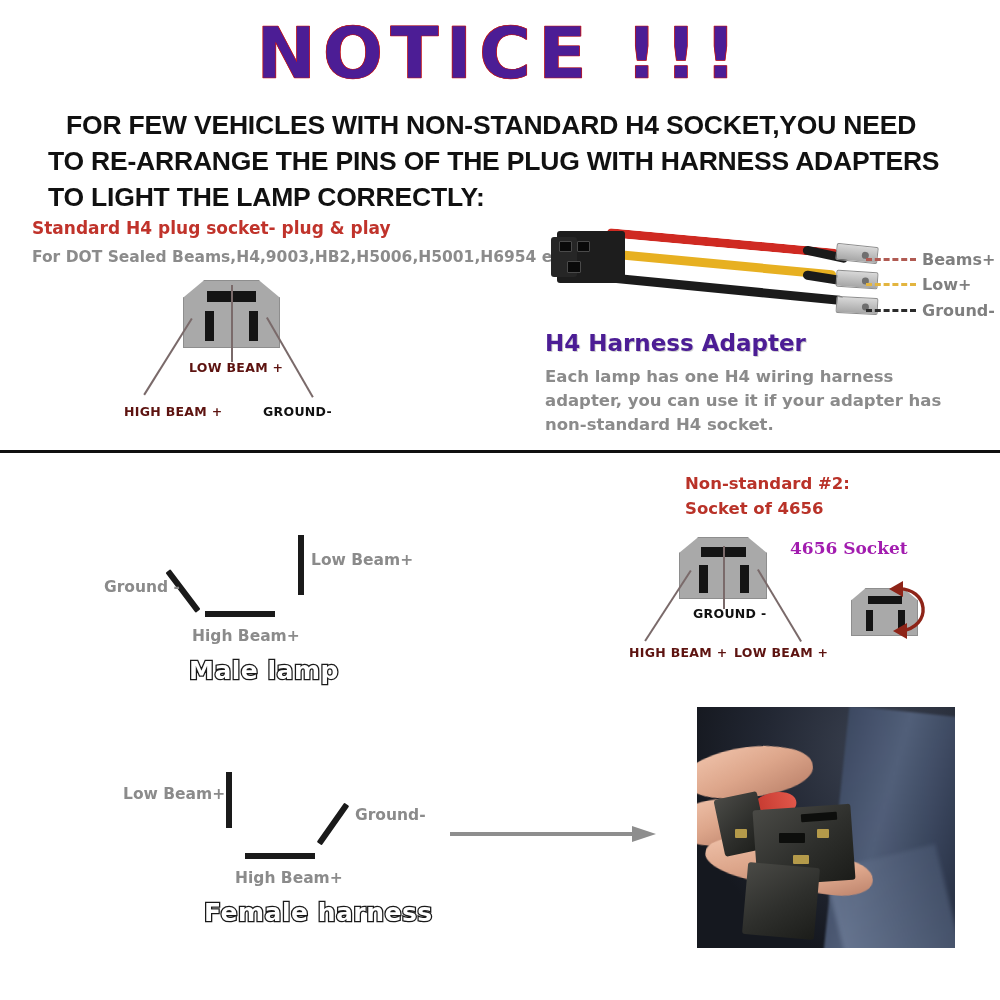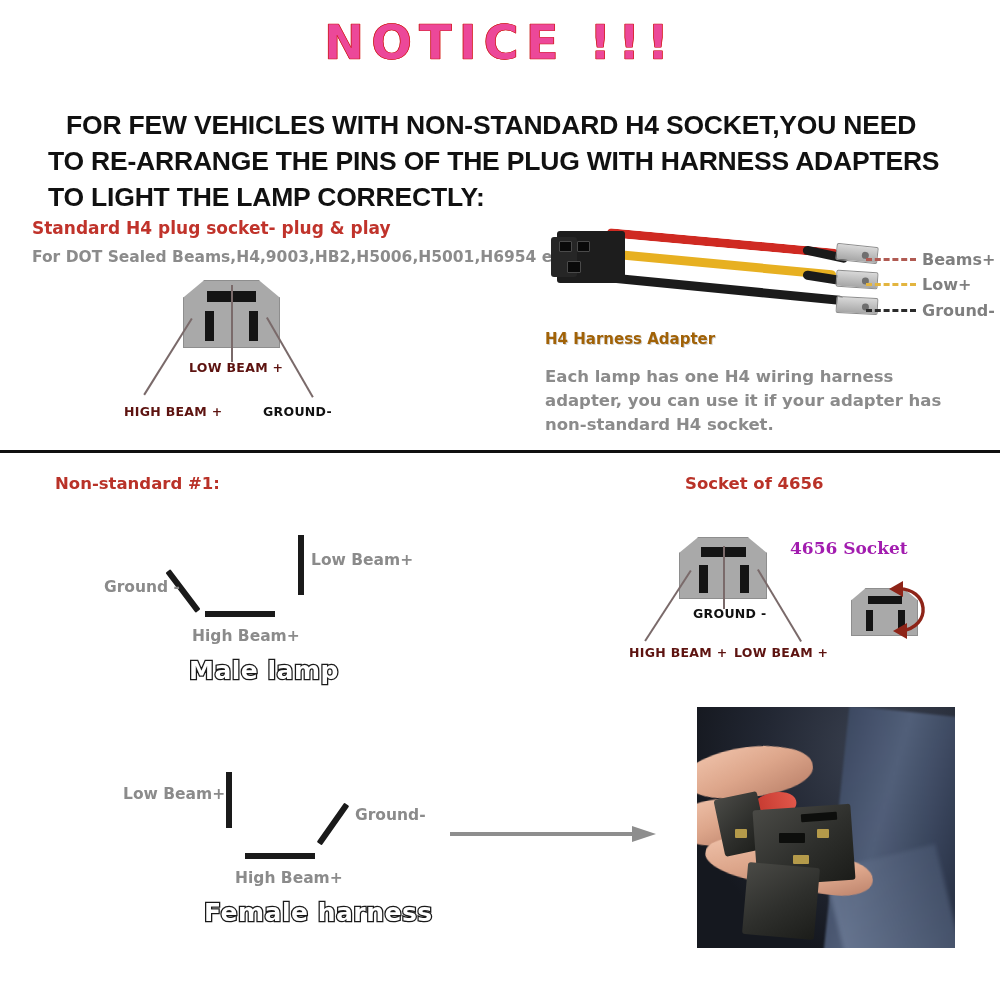--- a/index.html
+++ b/index.html
@@ -16,23 +16,23 @@
     color: #222;
   }
   .abs { position: absolute; }
 
   
   #notice-title {
     left: 0; right: 0; top: 18px;
     text-align: center;
     font-family: "DejaVu Sans", sans-serif;
     font-weight: 700;
-    font-size: 48px;
+    font-size: 71px;
     letter-spacing: 7px;
-    color: #ec4899;
+    color: #4c1d95;
     line-height: 1;
     
     text-shadow:
       0.5px 0 0 #d61b14,
       -0.5px 0 0 #c01810,
       0 0.6px 0 rgba(255,255,255,0.85),
       1.2px 1.2px 0 rgba(255,255,255,0.55);
     -webkit-text-stroke: 0.4px #cf1a12;
   }
 
@@ -161,22 +161,22 @@
     height: 0;
     border-top: 3px dashed #b05a52;
   }
   .legend-dash.low    { border-top-color: #e3b53f; }
   .legend-dash.ground { border-top-color: #2b2b2b; }
 
   #harness-title {
     left: 545px; top: 330px;
     font-family: "DejaVu Sans", sans-serif;
     font-weight: 700;
-    font-size: 15px;
-    color: #a16207;
+    font-size: 23px;
+    color: #4c1d95;
     text-shadow: 1px 1px 0 rgba(0,0,0,0.18);
   }
   #harness-desc {
     left: 545px; top: 365px; width: 430px;
     font-family: "DejaVu Sans", sans-serif;
     font-weight: 700;
     font-size: 16.5px;
     line-height: 1.45;
     color: #8b8b8b;
   }
@@ -384,21 +384,20 @@
   <span class="legend-dash ground"></span>
   <span>Ground-</span>
 </div>
 
 <div class="abs" id="harness-title">H4 Harness Adapter</div>
 <div class="abs" id="harness-desc">Each lamp has one H4 wiring harness adapter, you can use it if your adapter has non-standard H4 socket.</div>
 
 <div class="abs" id="divider"></div>
 
 <div class="abs ns-head" id="ns1-head">
-  <div>Non-standard #1:</div>
 </div>
 
 <div class="bar v" style="left:298px; top:535px; height:60px;"></div>
 <div class="pin-lbl" style="left:311px; top:551px;">Low Beam+</div>
 
 <div class="bar d" style="left:180px; top:566px; height:50px; transform:rotate(-37deg); transform-origin:50% 50%;"></div>
 <div class="pin-lbl" style="left:104px; top:578px;">Ground -</div>
 
 <div class="bar h" style="left:205px; top:611px; width:70px;"></div>
 <div class="pin-lbl" style="left:192px; top:627px;">High Beam+</div>
@@ -410,20 +409,21 @@
 
 <div class="bar d" style="left:330px; top:800px; height:48px; transform:rotate(35deg); transform-origin:50% 50%;"></div>
 <div class="pin-lbl" style="left:355px; top:806px;">Ground-</div>
 
 <div class="bar h" style="left:245px; top:853px; width:70px;"></div>
 <div class="pin-lbl" style="left:235px; top:869px;">High Beam+</div>
 
 <div class="outline-title" style="left:204px; top:898px;">Female harness</div>
 
 <div class="abs ns-head" id="ns2-head">
+  <div>Non-standard #2:</div>
   <div>Socket of 4656</div>
 </div>
 
 <div class="socket" id="socket4656" style="left:679px; top:537px; width:88px; height:62px;">
   <div class="body"></div>
   <div class="slot-top" style="left:22px; top:10px; width:45px; height:10px;"></div>
   <div class="slot-v" style="left:20px; top:28px; width:9px; height:28px;"></div>
   <div class="slot-v" style="left:61px; top:28px; width:9px; height:28px;"></div>
 </div>
 

